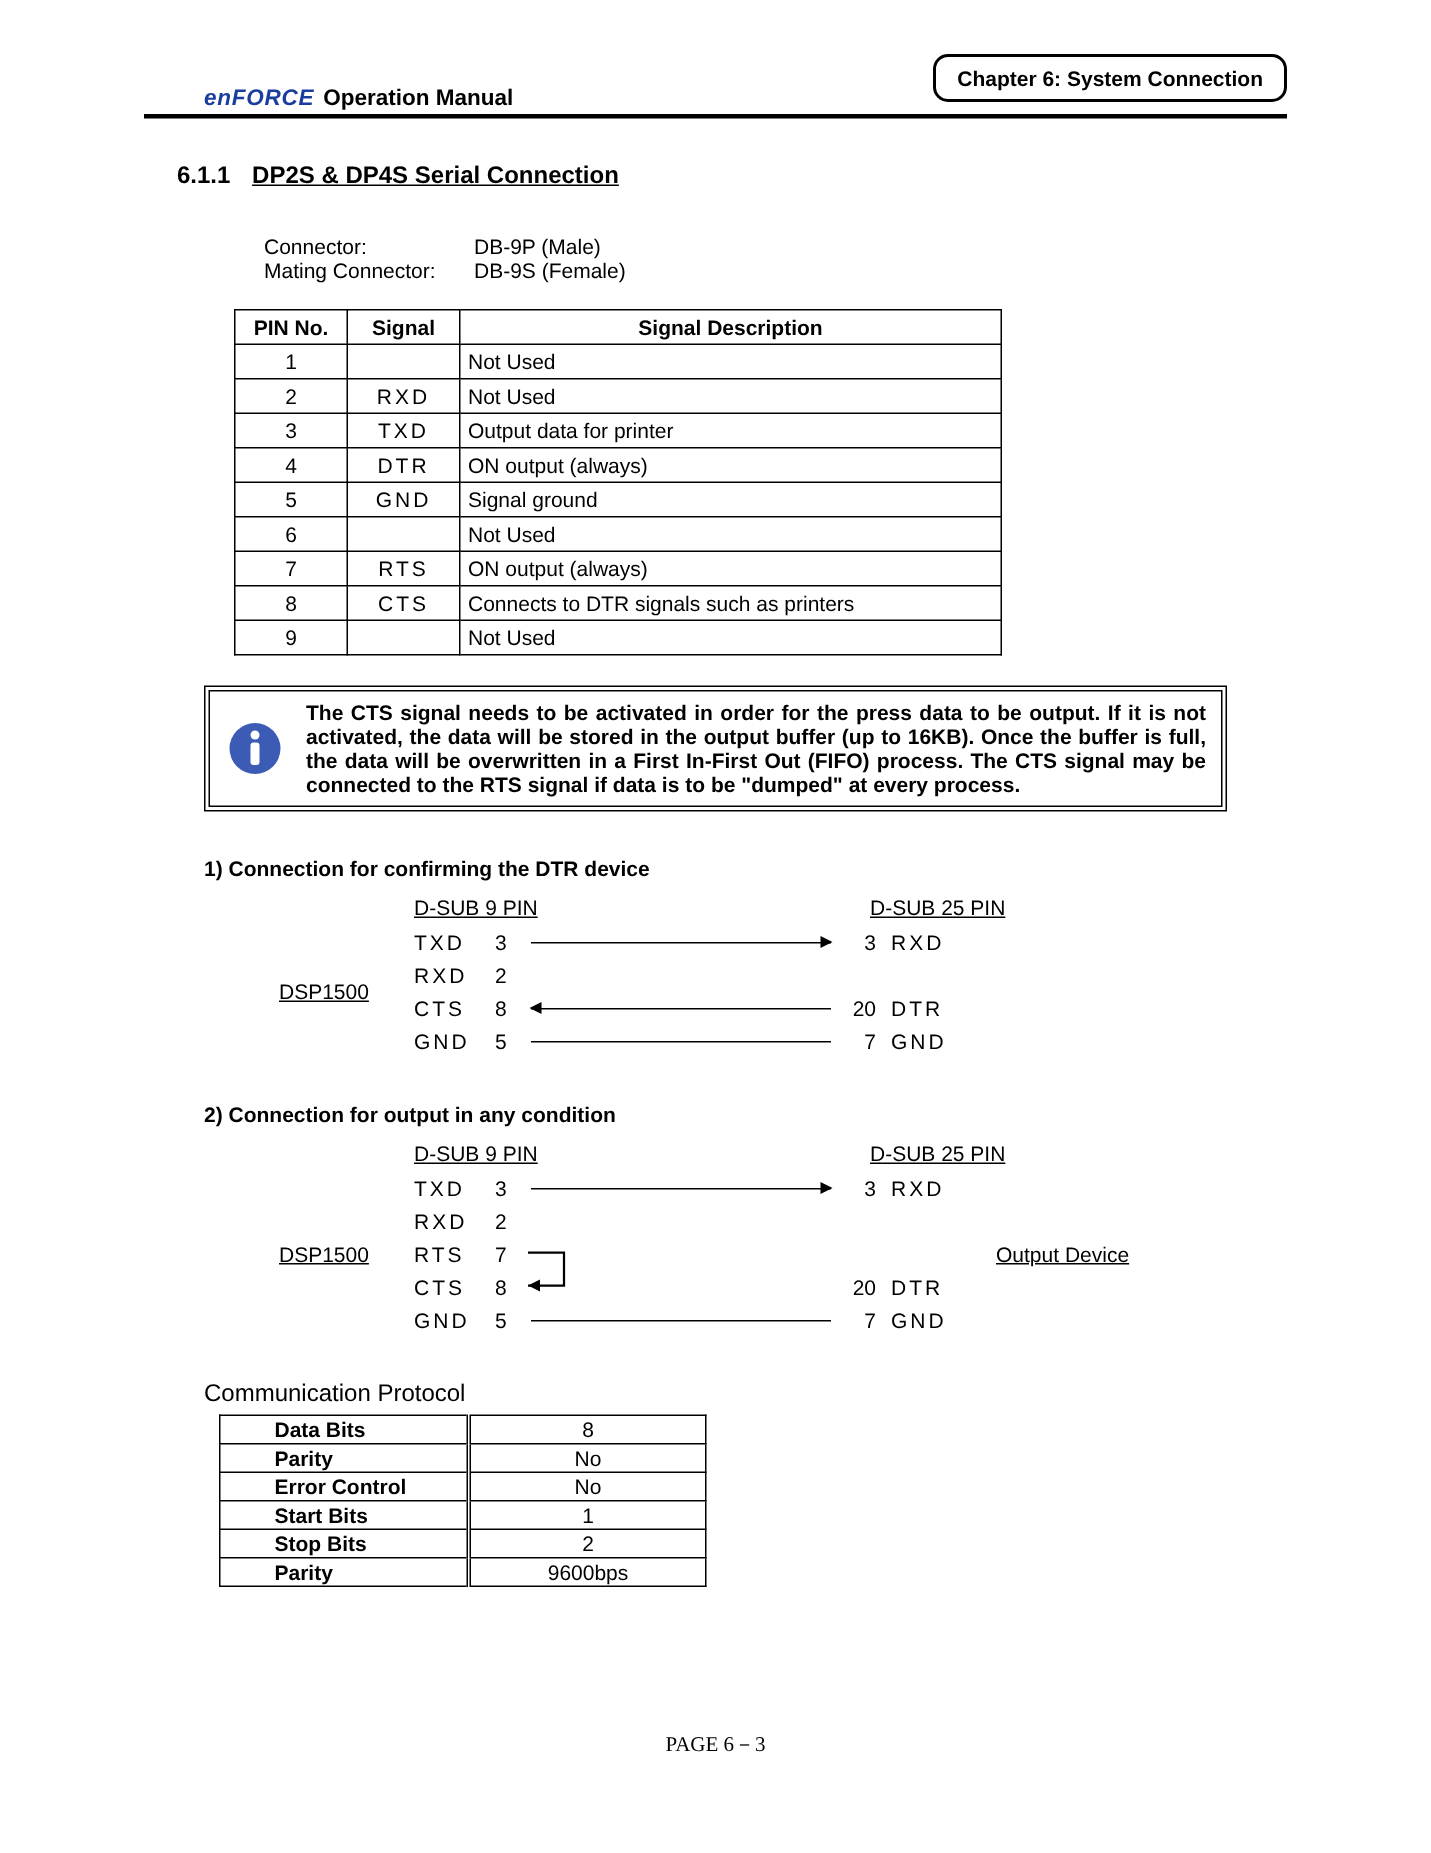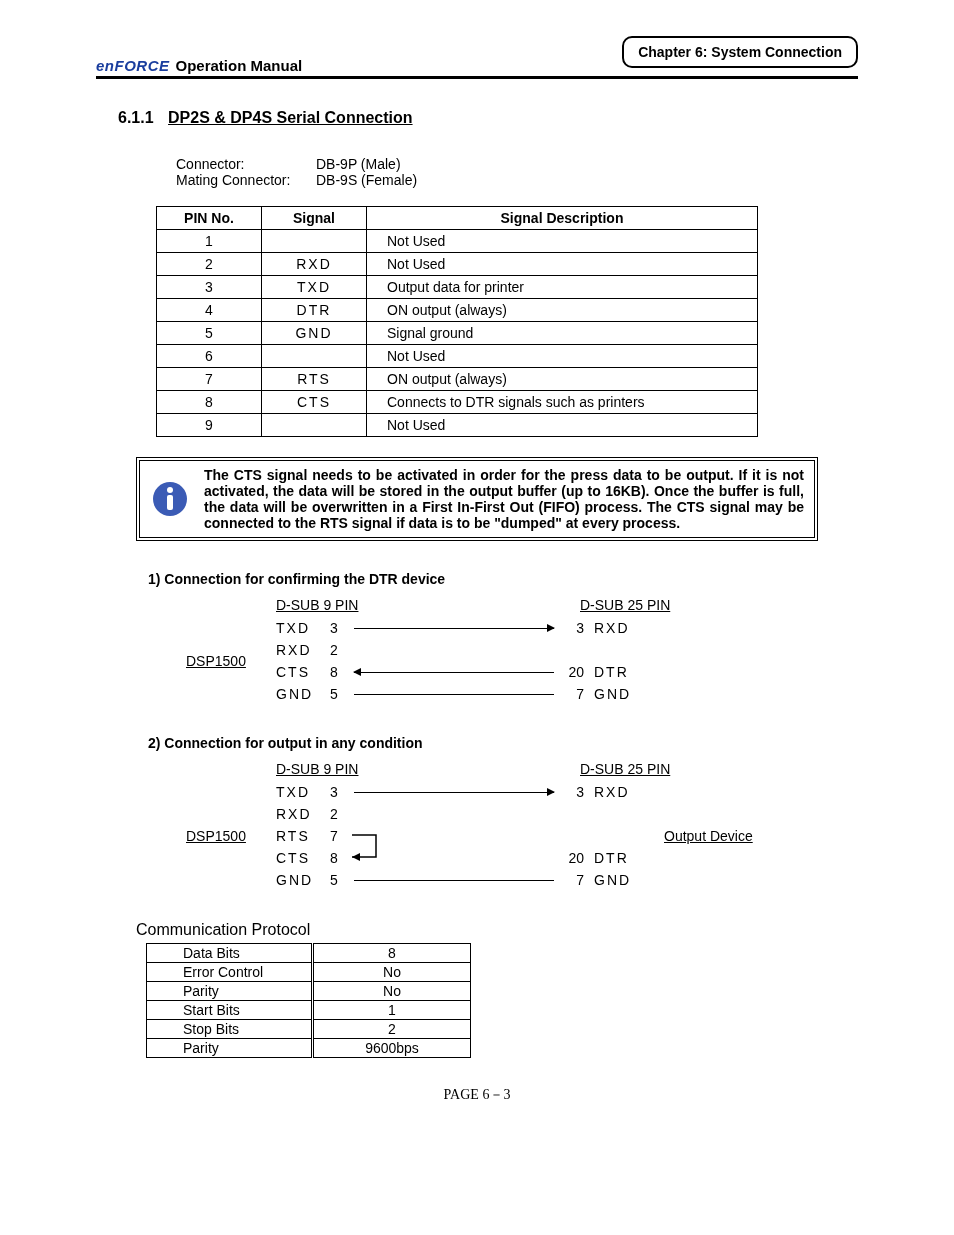--- a/index.html
+++ b/index.html
@@ -18,20 +18,21 @@
   .header-row {
     display: flex;
     justify-content: space-between;
     align-items: flex-end;
     margin-bottom: 2px;
   }
   .brand-line {
     display: flex;
     align-items: baseline;
     gap: 6px;
+    margin-left: 40px;
   }
   .brand {
     color: #1a3e9e;
     font-weight: bold;
     font-style: italic;
     font-size: 15px;
     letter-spacing: 0.5px;
     font-family: "Arial Black", Arial, sans-serif;
   }
   .manual-title {
@@ -75,21 +76,21 @@
   .connector-block .label {
     width: 140px;
   }
   .pin-table {
     border-collapse: collapse;
     margin-left: 60px;
     margin-bottom: 20px;
   }
   .pin-table th, .pin-table td {
     border: 1px solid #000;
-    padding: 3px 20px;
+    padding: 3px 5px;
     font-size: 14px;
   }
   .pin-table th {
     font-weight: bold;
     text-align: center;
   }
   .pin-table td.pin-no { text-align: center; width: 64px; }
   .pin-table td.signal { text-align: center; width: 64px; letter-spacing: 2px; }
   .pin-table td.desc   { width: 350px; }
   .note-box {
@@ -109,21 +110,21 @@
     align-items: center;
     justify-content: center;
   }
   .note-box .text {
     font-weight: bold;
     font-size: 14px;
     text-align: justify;
   }
   .sub-heading {
     font-weight: bold;
-    margin-left: 52px;
+    margin-left: 40px;
     margin-bottom: 10px;
     font-size: 14px;
   }
   .wire-diagram {
     margin-left: 90px;
     margin-bottom: 30px;
   }
   .wire-header {
     display: flex;
     margin-bottom: 4px;
@@ -219,29 +220,29 @@
     margin-left: 50px;
   }
   .proto-table th, .proto-table td {
     border-top: 1.6px solid #000;
     border-bottom: 1.6px solid #000;
     border-left: 1.6px solid #000;
     border-right: 1.6px solid #000;
     padding: 1px 8px;
     font-size: 14px;
   }
-  .proto-table td.k { font-weight: normal; width: 120px; padding-left: 36px; }
+  .proto-table td.k { font-weight: bold; width: 120px; padding-left: 36px; }
   .proto-table td.v { text-align: center; width: 140px; }
   .proto-table tr td { border-left-width: 1.6px; }
   .proto-table tr td + td { border-left: 3px double #000; }
   .page-footer {
     text-align: center;
     font-family: "Times New Roman", serif;
     font-size: 14px;
-    margin-top: 28px;
+    margin-top: 96px;
   }
 </style>
 </head>
 <body>
 
 <div class="page">
 
   <div class="header-row">
     <div class="brand-line">
       <span class="brand">enFORCE</span>
@@ -436,28 +437,28 @@
   </div>
 
   <div class="proto-heading">Communication Protocol</div>
   <table class="proto-table">
     <tbody id="proto-tbody">
         <tr>
           <td class="k">Data Bits</td>
           <td class="v">8</td>
         </tr>
         <tr>
+          <td class="k">Parity</td>
+          <td class="v">No</td>
+        </tr>
+        <tr>
           <td class="k">Error Control</td>
           <td class="v">No</td>
         </tr>
         <tr>
-          <td class="k">Parity</td>
-          <td class="v">No</td>
-        </tr>
-        <tr>
           <td class="k">Start Bits</td>
           <td class="v">1</td>
         </tr>
         <tr>
           <td class="k">Stop Bits</td>
           <td class="v">2</td>
         </tr>
         <tr>
           <td class="k">Parity</td>
           <td class="v">9600bps</td>

